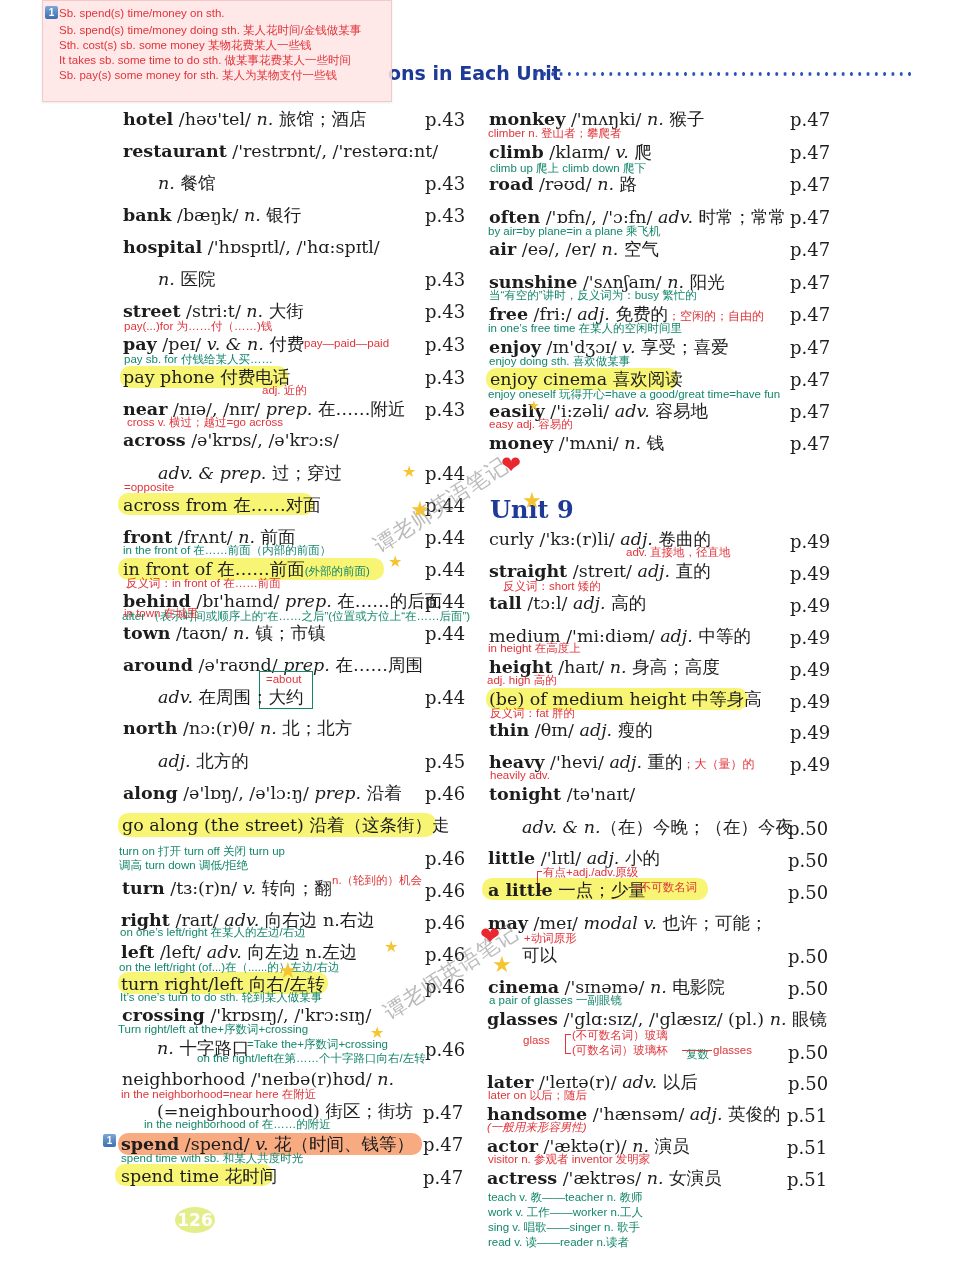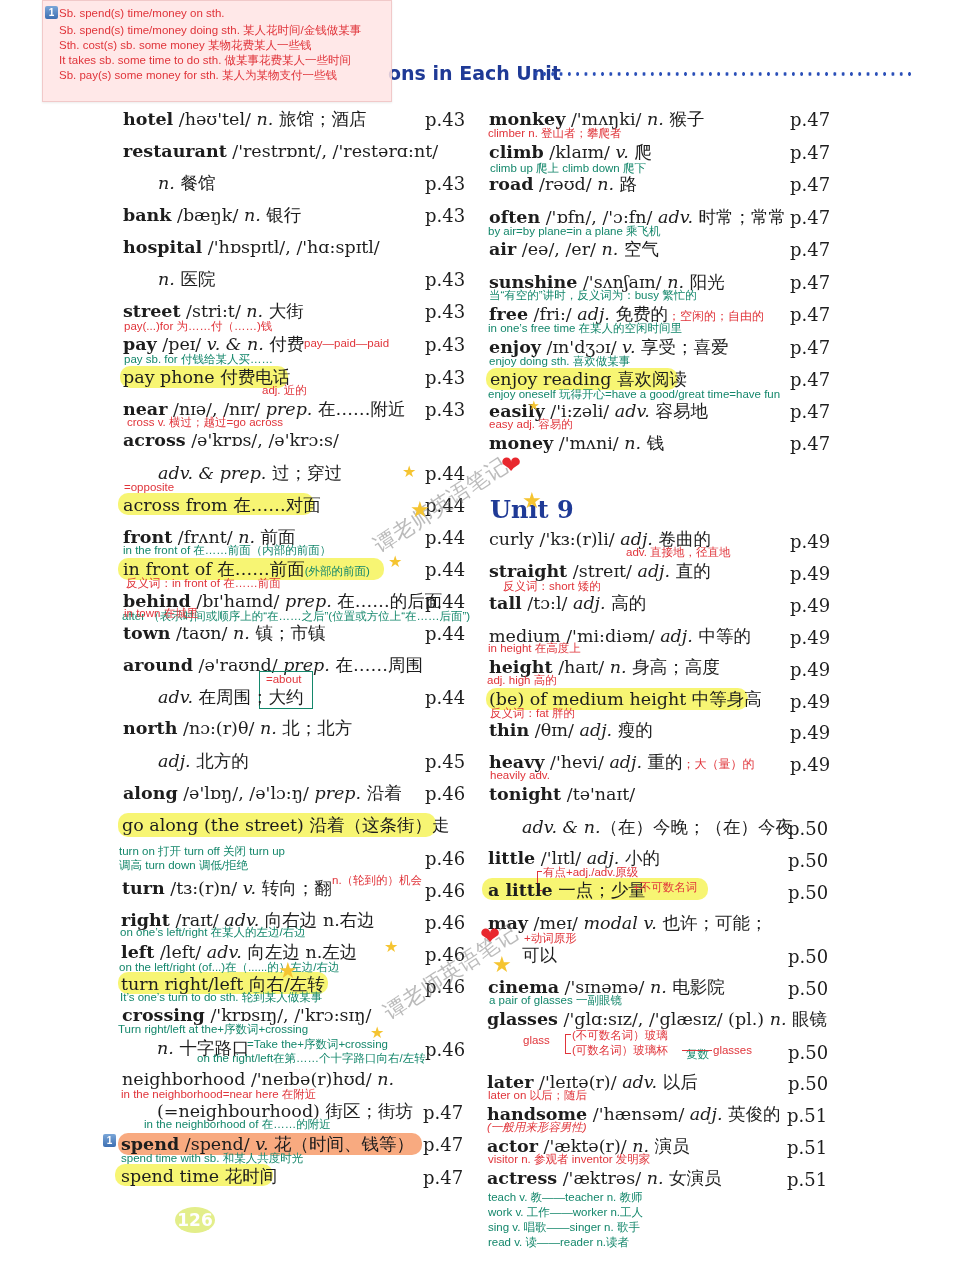--- a/index.html
+++ b/index.html
@@ -193,21 +193,21 @@
   <div class="page" style="left:790px;top:272px;">p.47</div>
   <div class="ann green" style="left:489px;top:289px;">当“有空的”讲时，反义词为：busy 繁忙的</div>
 
   <div class="entry" style="left:489px;top:304px;"><b>free</b><span> /fri:/ </span><i>adj.</i><span> 免费的</span><span class="red" style="font-family:'Liberation Sans',sans-serif;font-size:12px;">；空闲的；自由的</span></div>
   <div class="page" style="left:790px;top:304px;">p.47</div>
   <div class="ann green" style="left:488px;top:322px;">in one’s free time 在某人的空闲时间里</div>
 
   <div class="entry" style="left:489px;top:337px;"><b>enjoy</b><span> /ɪn'dʒɔɪ/ </span><i>v.</i><span> 享受；喜爱</span></div>
   <div class="page" style="left:790px;top:337px;">p.47</div>
   <div class="ann green" style="left:489px;top:355px;">enjoy doing sth. 喜欢做某事</div>
-  <div class="entry" style="left:490px;top:369px;">enjoy reading 喜欢阅读</div>
+  <div class="entry" style="left:490px;top:369px;">enjoy cinema 喜欢阅读</div>
   <div class="page" style="left:790px;top:369px;">p.47</div>
   <div class="ann green" style="left:488px;top:388px;">enjoy oneself 玩得开心=have a good/great time=have fun</div>
 
   <div class="entry" style="left:489px;top:401px;"><b>easily</b><span> /'i:zəli/ </span><i>adv.</i><span> 容易地</span></div>
   <div class="page" style="left:790px;top:401px;">p.47</div>
   <div class="ann red" style="left:489px;top:418px;">easy adj. 容易的</div>
 
   <div class="entry" style="left:489px;top:433px;"><b>money</b><span> /'mʌni/ </span><i>n.</i><span> 钱</span></div>
   <div class="page" style="left:790px;top:433px;">p.47</div>
 

